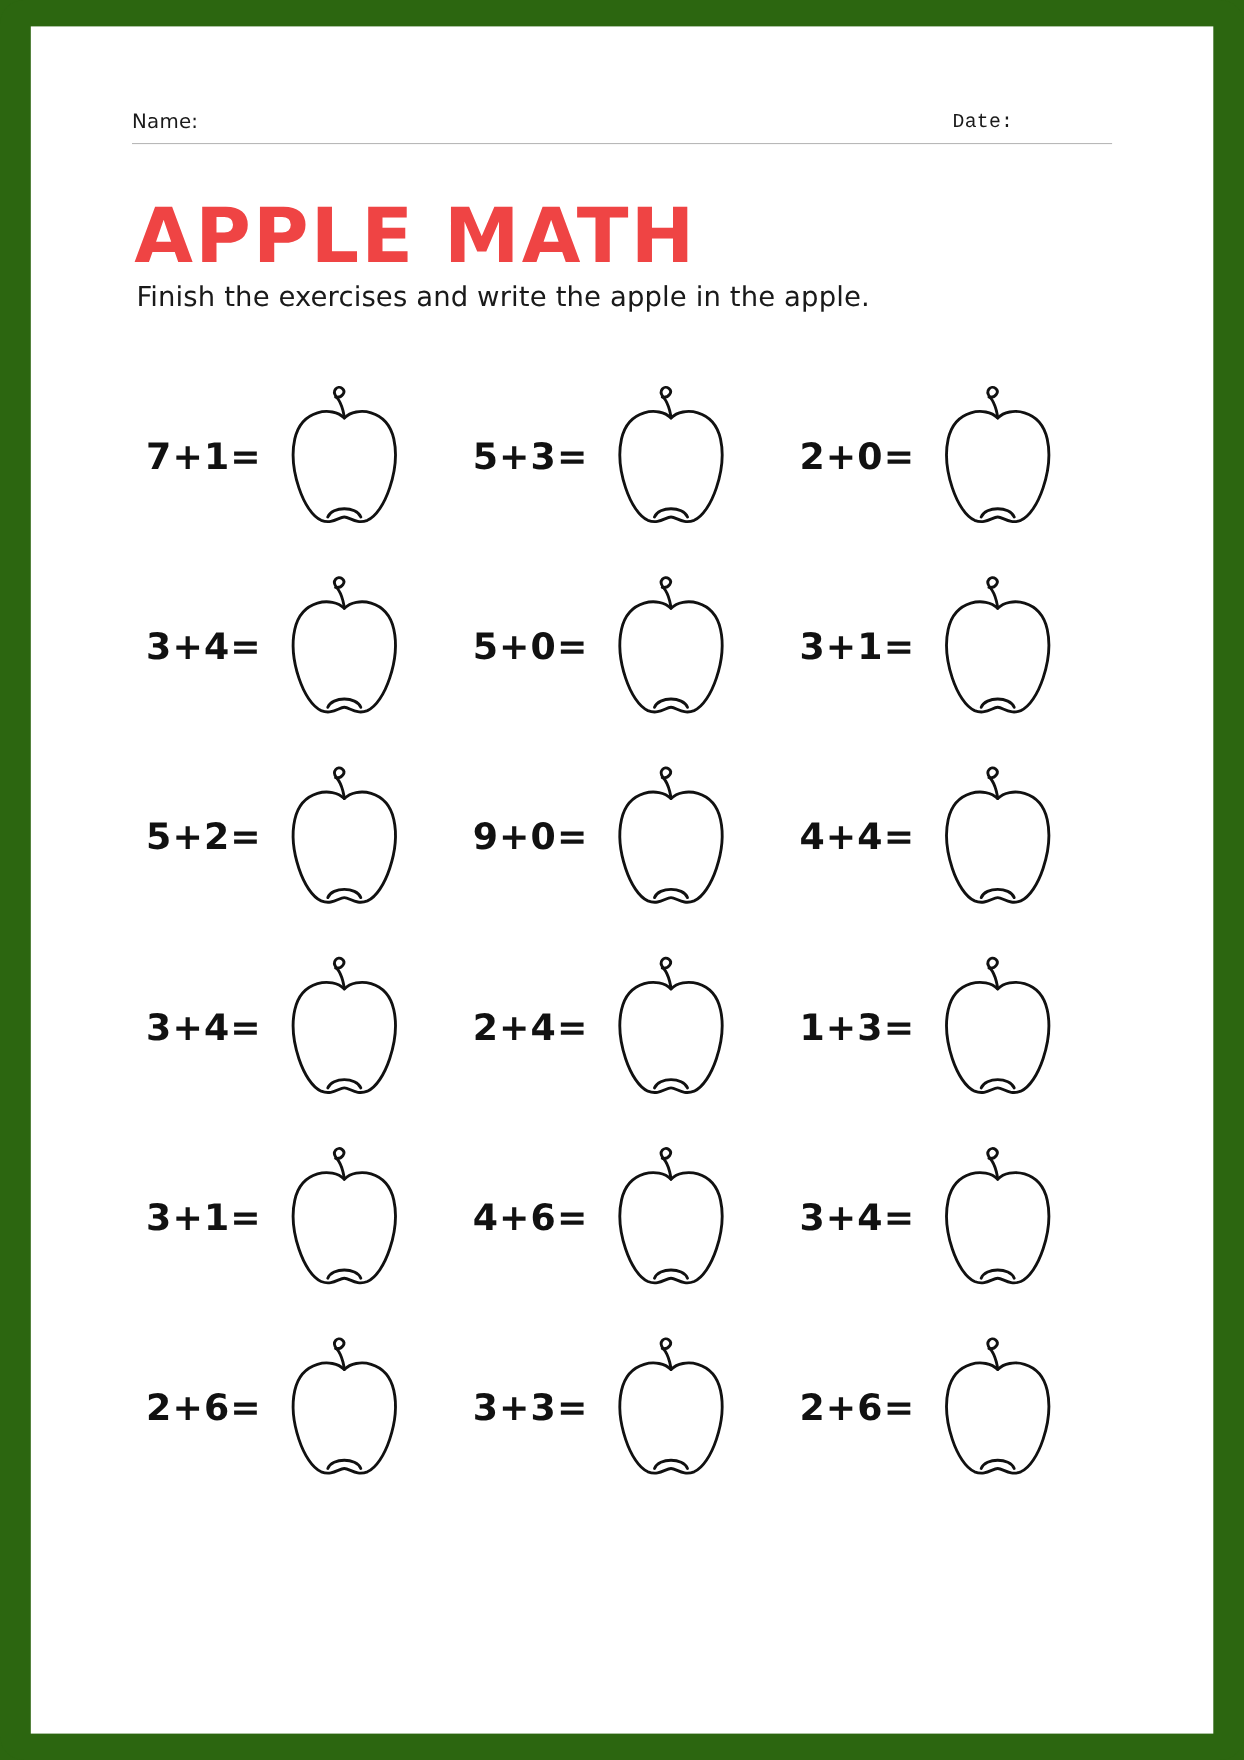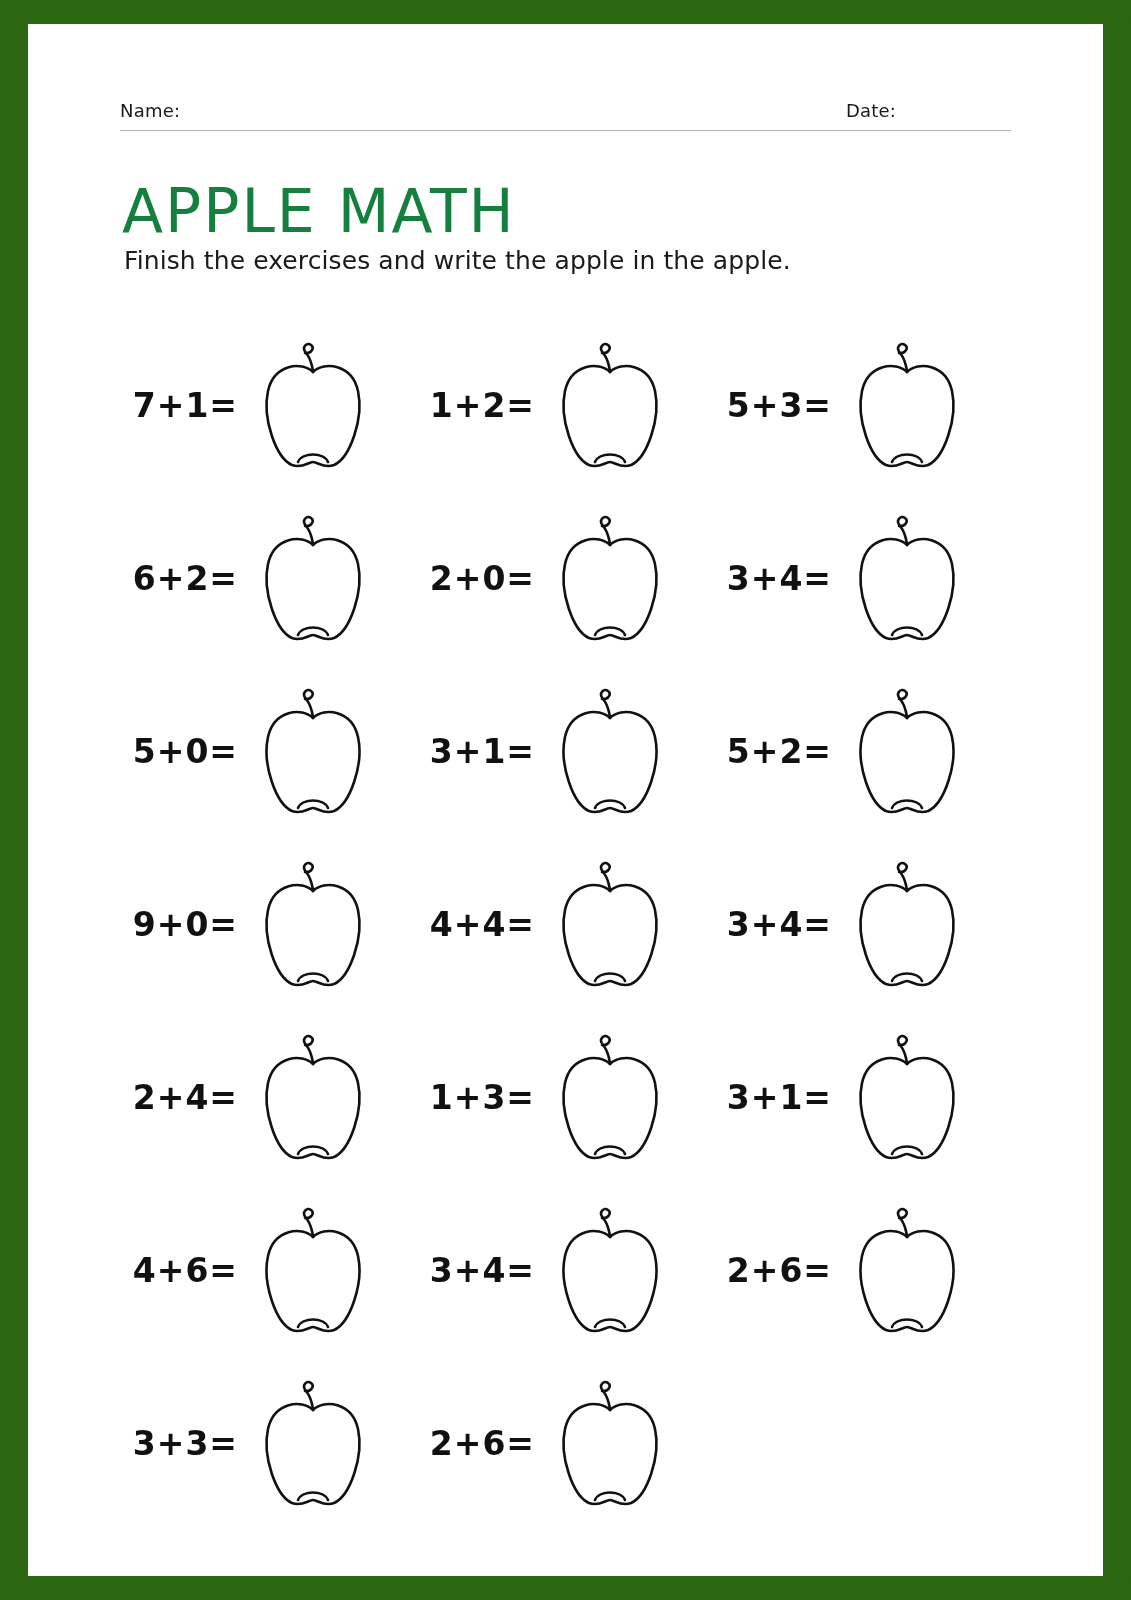--- a/index.html
+++ b/index.html
@@ -34,30 +34,30 @@
     border-bottom: 1.5px solid #b8b8b8;
     padding-bottom: 9px;
     margin-bottom: 52px;
   }
   .nameline .lbl {
     font-family: "DejaVu Sans", sans-serif;
     font-size: 18px;
     color: #1a1a1a;
     letter-spacing: 0.2px;
   }
-  .nameline .date-lbl { margin-right: 115px; }
+  .nameline .date-lbl { margin-right: 90px; font-family: Liberation Mono, monospace; }
 
   
   .title {
     font-family: "DejaVu Sans", sans-serif;
-    font-weight: 400;
-    font-size: 60px;
+    font-weight: 700;
+    font-size: 69px;
     line-height: 0.95;
     letter-spacing: 2px;
-    color: #15803d;
+    color: #ef4444;
     margin: 0 0 6px 2px;
   }
   .subtitle {
     font-family: "DejaVu Sans", sans-serif;
     font-size: 25px;
     color: #1a1a1a;
     margin: 0 0 44px 4px;
     letter-spacing: 0.1px;
   }
 
@@ -115,59 +115,33 @@
             <g fill="none" stroke="#111" stroke-width="2.6" stroke-linecap="round" stroke-linejoin="round">
               <path d="M63 36 C63 36 62 24 56 17"></path>
               <path d="M56 17 C51 11 57 6 61 9 C65 12 61 18 55 17"></path>
               <path d="M63 36 C52 25 24 28 18 55 C12 82 26 122 42 129 C52 133 58 126 63 126 C68 126 74 133 84 129 C100 122 114 82 108 55 C102 28 74 25 63 36 Z"></path>
               <path d="M48 126 C52 116 74 116 78 126"></path>
             </g>
           </svg>
         </span>
       </div>
       <div class="cell">
-        <span class="expr">1+2=</span>
-        <span class="apple-wrap">
-          <svg viewBox="0 0 126 140" xmlns="http://www.w3.org/2000/svg">
-            <g fill="none" stroke="#111" stroke-width="2.6" stroke-linecap="round" stroke-linejoin="round">
-              <path d="M63 36 C63 36 62 24 56 17"></path>
-              <path d="M56 17 C51 11 57 6 61 9 C65 12 61 18 55 17"></path>
-              <path d="M63 36 C52 25 24 28 18 55 C12 82 26 122 42 129 C52 133 58 126 63 126 C68 126 74 133 84 129 C100 122 114 82 108 55 C102 28 74 25 63 36 Z"></path>
-              <path d="M48 126 C52 116 74 116 78 126"></path>
-            </g>
-          </svg>
-        </span>
-      </div>
-      <div class="cell">
         <span class="expr">5+3=</span>
         <span class="apple-wrap">
           <svg viewBox="0 0 126 140" xmlns="http://www.w3.org/2000/svg">
             <g fill="none" stroke="#111" stroke-width="2.6" stroke-linecap="round" stroke-linejoin="round">
               <path d="M63 36 C63 36 62 24 56 17"></path>
               <path d="M56 17 C51 11 57 6 61 9 C65 12 61 18 55 17"></path>
               <path d="M63 36 C52 25 24 28 18 55 C12 82 26 122 42 129 C52 133 58 126 63 126 C68 126 74 133 84 129 C100 122 114 82 108 55 C102 28 74 25 63 36 Z"></path>
               <path d="M48 126 C52 116 74 116 78 126"></path>
             </g>
           </svg>
         </span>
       </div>
 
-      <div class="cell">
-        <span class="expr">6+2=</span>
-        <span class="apple-wrap">
-          <svg viewBox="0 0 126 140" xmlns="http://www.w3.org/2000/svg">
-            <g fill="none" stroke="#111" stroke-width="2.6" stroke-linecap="round" stroke-linejoin="round">
-              <path d="M63 36 C63 36 62 24 56 17"></path>
-              <path d="M56 17 C51 11 57 6 61 9 C65 12 61 18 55 17"></path>
-              <path d="M63 36 C52 25 24 28 18 55 C12 82 26 122 42 129 C52 133 58 126 63 126 C68 126 74 133 84 129 C100 122 114 82 108 55 C102 28 74 25 63 36 Z"></path>
-              <path d="M48 126 C52 116 74 116 78 126"></path>
-            </g>
-          </svg>
-        </span>
-      </div>
       <div class="cell">
         <span class="expr">2+0=</span>
         <span class="apple-wrap">
           <svg viewBox="0 0 126 140" xmlns="http://www.w3.org/2000/svg">
             <g fill="none" stroke="#111" stroke-width="2.6" stroke-linecap="round" stroke-linejoin="round">
               <path d="M63 36 C63 36 62 24 56 17"></path>
               <path d="M56 17 C51 11 57 6 61 9 C65 12 61 18 55 17"></path>
               <path d="M63 36 C52 25 24 28 18 55 C12 82 26 122 42 129 C52 133 58 126 63 126 C68 126 74 133 84 129 C100 122 114 82 108 55 C102 28 74 25 63 36 Z"></path>
               <path d="M48 126 C52 116 74 116 78 126"></path>
             </g>

